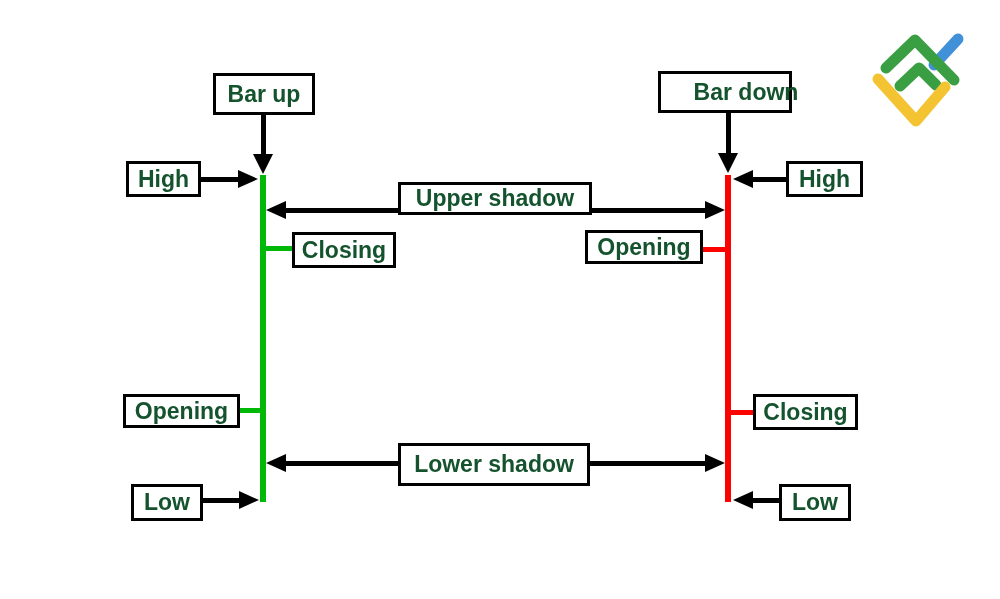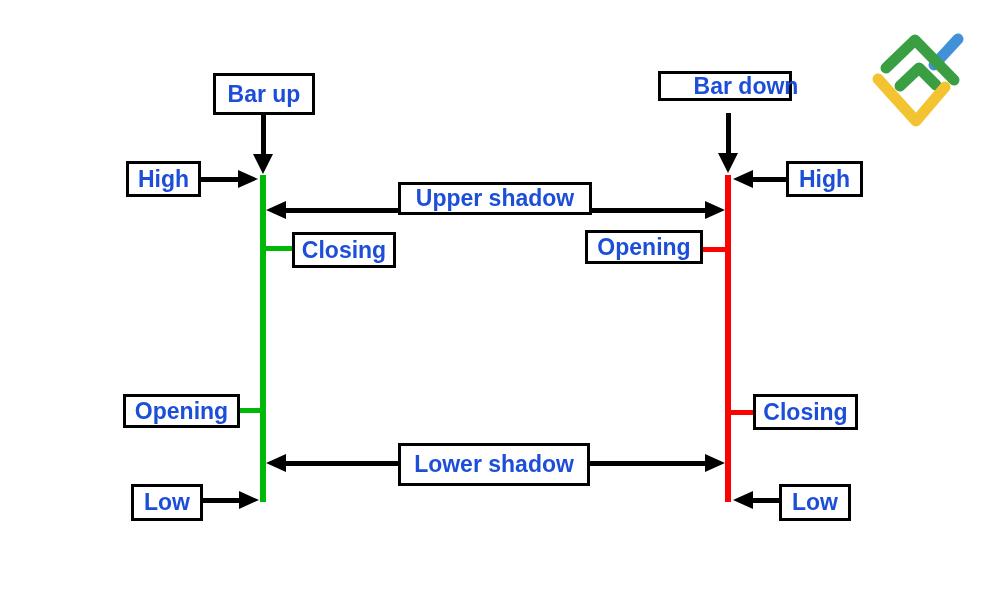--- a/index.html
+++ b/index.html
@@ -5,21 +5,21 @@
   html,body{margin:0;padding:0;background:#fff;}
   #canvas{
     position:relative;width:1000px;height:599px;background:var(--page-background,#fff);
     overflow:hidden;font-family:"Liberation Sans",sans-serif;
   }
   .lbox{
     position:absolute;box-sizing:border-box;
     background:var(--box-background,#fff);
     border:3px solid var(--box-border,#000);
     display:flex;align-items:center;justify-content:center;
-    font-weight:700;font-size:23px;line-height:1;color:#1d4ed8;
+    font-weight:700;font-size:23px;line-height:1;color:#14532d;
     z-index:5;white-space:nowrap;
   }
   .hline{position:absolute;height:5px;background:var(--arrow,#000);z-index:1;}
   .vline{position:absolute;width:5px;background:var(--arrow,#000);z-index:1;}
   .ah{position:absolute;width:0;height:0;z-index:1;}
   .ah-r{border-top:9px solid transparent;border-bottom:9px solid transparent;border-left:20px solid var(--arrow,#000);}
   .ah-l{border-top:9px solid transparent;border-bottom:9px solid transparent;border-right:20px solid var(--arrow,#000);}
   .ah-d{border-left:10px solid transparent;border-right:10px solid transparent;border-top:20px solid var(--arrow,#000);}
   .bar{position:absolute;width:6px;z-index:2;}
   .bar-up{background:var(--bar-up,#00b807);}
@@ -78,21 +78,21 @@
     <div class="ah ah-r" style="left:705px;top:201px;"></div>
   </div>
 
   <div>
     <div class="hline" style="left:282px;top:461px;width:427px;"></div>
     <div class="ah ah-l" style="left:266px;top:454px;"></div>
     <div class="ah ah-r" style="left:705px;top:454px;"></div>
   </div>
 
   <div class="lbox" style="left:213px;top:73px;width:102px;height:42px;">Bar up</div>
-  <div class="lbox" style="left:658px;top:71px;width:134px;height:30px;padding-left:42px;">Bar down</div>
+  <div class="lbox" style="left:658px;top:71px;width:134px;height:42px;padding-left:42px;">Bar down</div>
 
   <div class="lbox" style="left:126px;top:161px;width:75px;height:36px;">High</div>
   <div class="lbox" style="left:786px;top:161px;width:77px;height:36px;">High</div>
 
   <div class="lbox" style="left:398px;top:182px;width:194px;height:33px;">Upper shadow</div>
   <div class="lbox" style="left:398px;top:443px;width:192px;height:43px;">Lower shadow</div>
 
   <div class="lbox" style="left:292px;top:232px;width:104px;height:36px;">Closing</div>
   <div class="lbox" style="left:585px;top:230px;width:118px;height:34px;">Opening</div>
 

